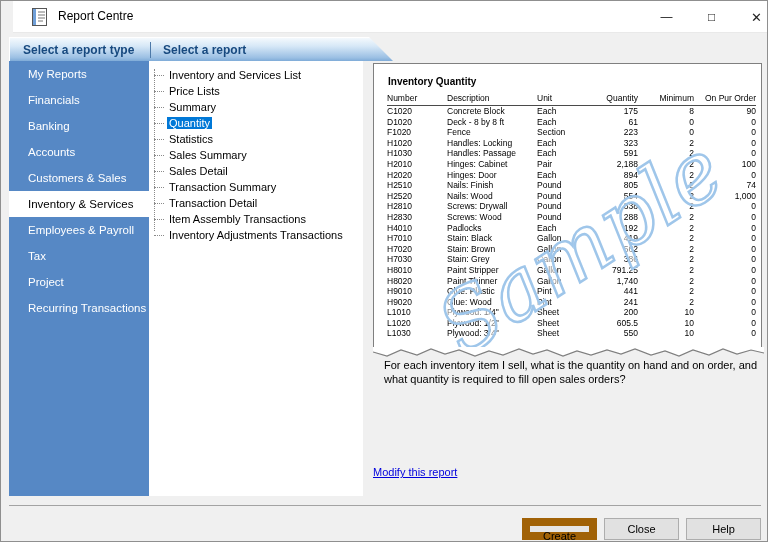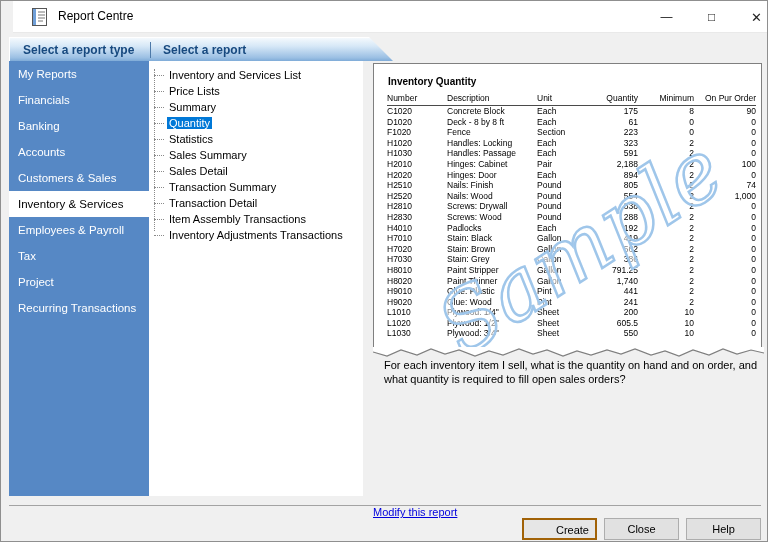--- a/index.html
+++ b/index.html
@@ -20,21 +20,21 @@
       background:linear-gradient(to bottom,#f4f9fd 0%,#d7e8f7 35%,#9cc0e4 85%,#7fabd8 100%);
       clip-path:polygon(0 0,calc(100% - 24px) 0,100% 100%,0 100%);
       border-top:1px solid #fff;border-left:1px solid #fff;box-sizing:border-box;}
   .tab-label{position:absolute;top:5px;font-size:12px;font-weight:bold;color:var(--tab-text,#17497f);}
   .tab-label.first{left:13px;}
   .tab-label.second{left:153px;}
   .tab-vsep{position:absolute;left:140px;top:4px;width:1px;height:16px;background:#4d79a8;}
   
   .sidebar{position:absolute;left:8px;top:60px;width:140px;height:435px;
            background:var(--accent-blue,#5688c5);}
-  .sb-item{height:26px;line-height:26px;padding-left:9px;font-size:11.5px;color:#ffffff;cursor:default;}
+  .sb-item{height:26px;line-height:26px;padding-left:19px;font-size:11.5px;color:#ffffff;cursor:default;}
   .sb-item.selected{background:#ffffff;color:#000000;}
   
   .report-list{position:absolute;left:148px;top:60px;width:214px;height:435px;background:#ffffff;}
   .tree{position:relative;padding:6px 0 0 0;}
   .tree .vline{position:absolute;left:5px;top:8px;height:162px;border-left:1px dotted #8a8a8a;}
   .tree-item{position:relative;height:16px;line-height:16px;padding-left:18px;font-size:11px;color:#000;
              white-space:nowrap;cursor:default;}
   .tree-item::before{content:"";position:absolute;left:5px;top:8px;width:10px;border-top:1px dotted #8a8a8a;}
   .tree-item .lbl{padding:0 2px;margin-top:20px;}
   .tree-item.selected .lbl{background:var(--selection,#0078d7);color:#fff;}
@@ -43,28 +43,28 @@
                border:1px solid #7f7f7f;border-bottom:none;box-sizing:content-box;}
   .rpt-title{position:absolute;left:14px;top:12px;font-size:10px;font-weight:bold;color:#000;}
   .rpt-table{position:absolute;left:13px;top:28px;width:369px;font-size:8.5px;color:#000;}
   .rt-row{display:grid;grid-template-columns:60px 90px 46px 55px 56px 62px;line-height:10.6px;}
   .rt-row.head{border-bottom:1px solid #4a4a4a;line-height:13px;}
   .rt-cell{white-space:nowrap;overflow:hidden;}
   .rt-cell.c3,.rt-cell.c4,.rt-cell.c5{text-align:right;}
   .watermark{position:absolute;left:0;top:0;pointer-events:none;}
   .tear{position:absolute;left:-1px;bottom:-13px;}
   .rpt-desc{position:absolute;left:383px;top:357px;width:390px;font-size:11px;line-height:14px;color:#000;}
-  .modify-link{position:absolute;left:372px;top:505px;font-size:11px;color:var(--link,#0000dd);
+  .modify-link{position:absolute;left:372px;top:465px;font-size:11px;color:var(--link,#0000dd);
                text-decoration:underline;cursor:pointer;}
   
   .bottom-sep{position:absolute;left:8px;top:504px;width:752px;height:1px;background:#a3a3a3;}
   .btn{position:absolute;top:517px;width:75px;height:22px;background:#e1e1e1;border:1px solid #adadad;
        font-size:11px;font-family:"Liberation Sans",sans-serif;text-align:center;line-height:19px;
        box-sizing:border-box;cursor:default;color:#000;}
-  .btn.default{border:2px solid #a16207;background:#e6e6e6;text-align:right;}
+  .btn.default{border:8px solid #a16207;background:#e6e6e6;}
   .btn.create{left:521px;}
   .btn.close-btn{left:603px;}
   .btn.help{left:685px;}
 </style>
 </head>
 <body>
 
 <div class="window">
 
   <div class="titlebar">

